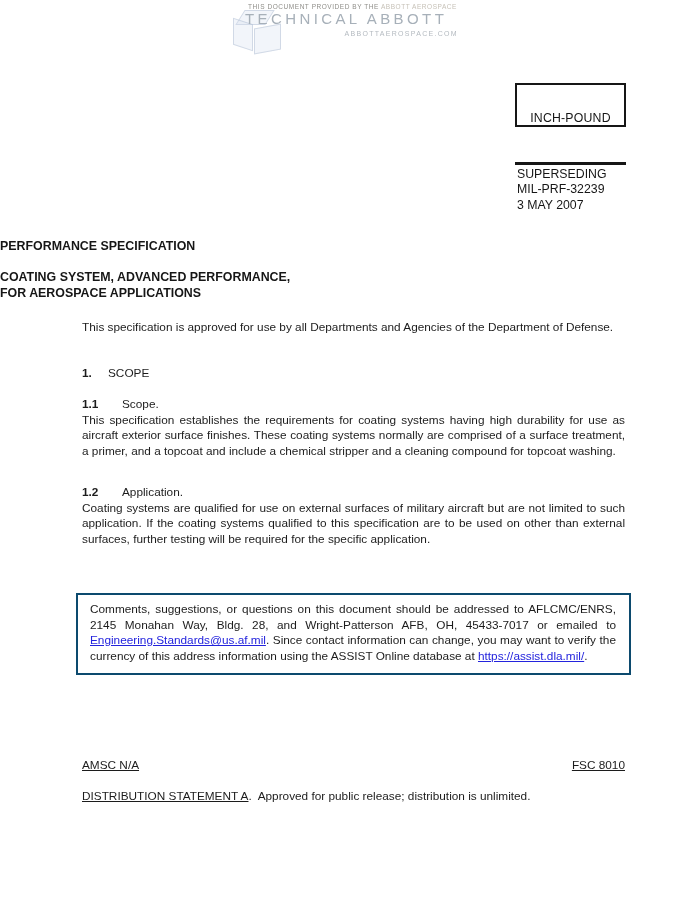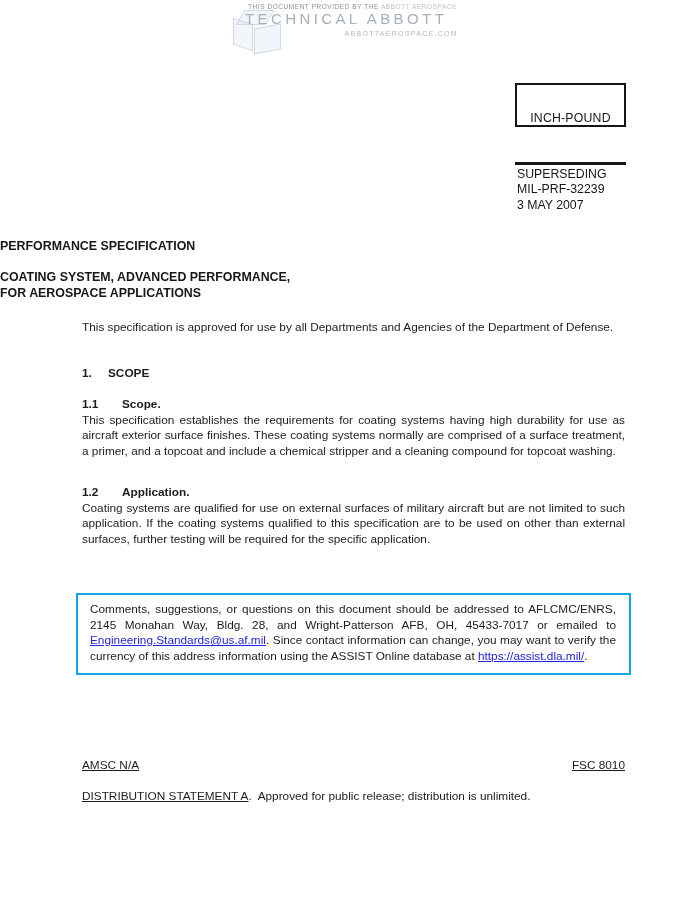--- a/index.html
+++ b/index.html
@@ -48,33 +48,33 @@
   
   .title-block {
     position:absolute; left:0; top:239px; width:100%;
     text-align:left; font-weight:bold; font-size:12.4px; line-height:15.5px; color:#161616;
   }
   .title-gap { margin-bottom:15.5px; }
 
   
   .blk { position:absolute; left:82px; width:543px; font-size:11.8px; line-height:15.5px; }
   .just { text-align:justify; }
-  .b { font-weight:bold; }
+  .b { font-weight:normal; }
   .num1 { display:inline-block; width:26px; font-weight:bold; }
   .num2 { display:inline-block; width:40px; font-weight:bold; }
 
   .approval   { top:320px; }
   .sec-scope  { top:366px; }
   .sec-11     { top:397px; }
   .sec-12     { top:485px; }
 
   
   .comments-box {
     position:absolute; left:76px; top:593px; width:555px;
-    border:2px solid #0ea5e9;
+    border:2px solid #0c4a6e;
     padding:7px 13px 9px 12px;
     font-size:11.8px; line-height:15.6px;
   }
   a.doc-link { color:var(--link-color,#2323dd); text-decoration:underline; cursor:pointer; }
 
   
   .footer-ids { top:758px; display:flex; justify-content:space-between;text-decoration:underline; }
   .distribution { top:789px; white-space:pre-wrap; }
   .u { text-decoration:underline; }
 </style>

